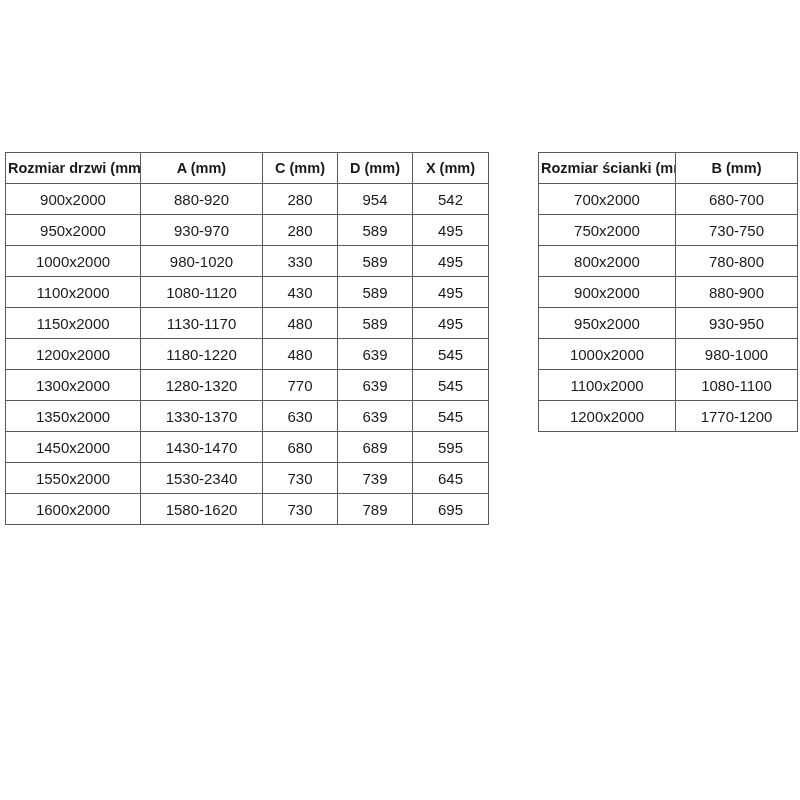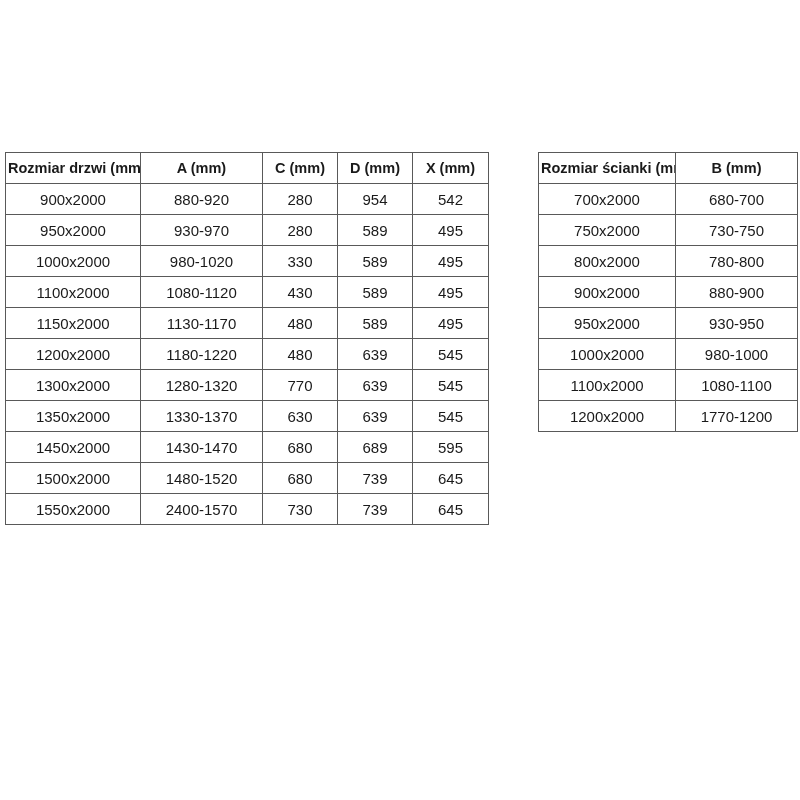--- a/index.html
+++ b/index.html
@@ -131,33 +131,33 @@
           <td>545</td>
         </tr>
         <tr>
           <td>1450x2000</td>
           <td>1430-1470</td>
           <td>680</td>
           <td>689</td>
           <td>595</td>
         </tr>
         <tr>
-          <td>1500x2000</td>
-          <td>1480-1520</td>
-          <td>680</td>
-          <td>739</td>
-          <td>645</td>
-        </tr>
-        <tr>
           <td>1550x2000</td>
-          <td>2400-1570</td>
+          <td>1530-2340</td>
           <td>730</td>
           <td>739</td>
           <td>645</td>
         </tr>
+        <tr>
+          <td>1600x2000</td>
+          <td>1580-1620</td>
+          <td>730</td>
+          <td>789</td>
+          <td>695</td>
+        </tr>
       </tbody>
   </table>
 
   <table id="walls-table" class="spec-table">
     <colgroup>
         <col>
         <col>
       </colgroup>
     <thead>
         <tr>

